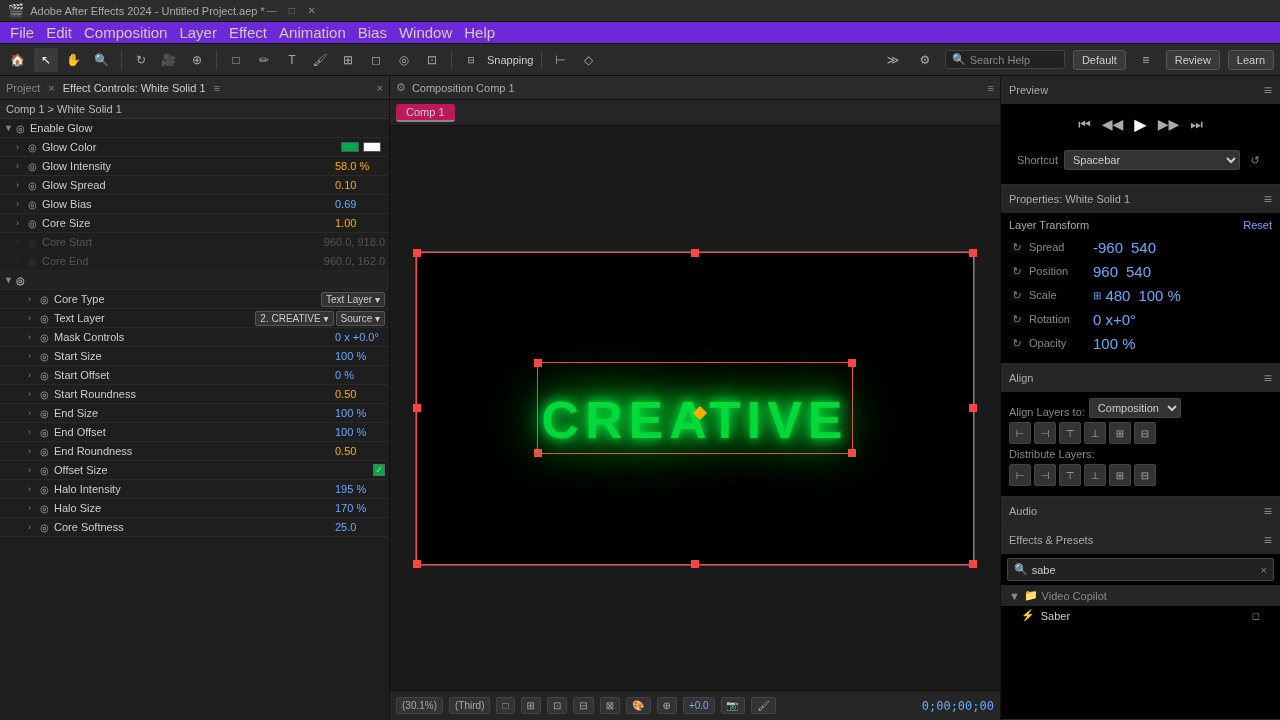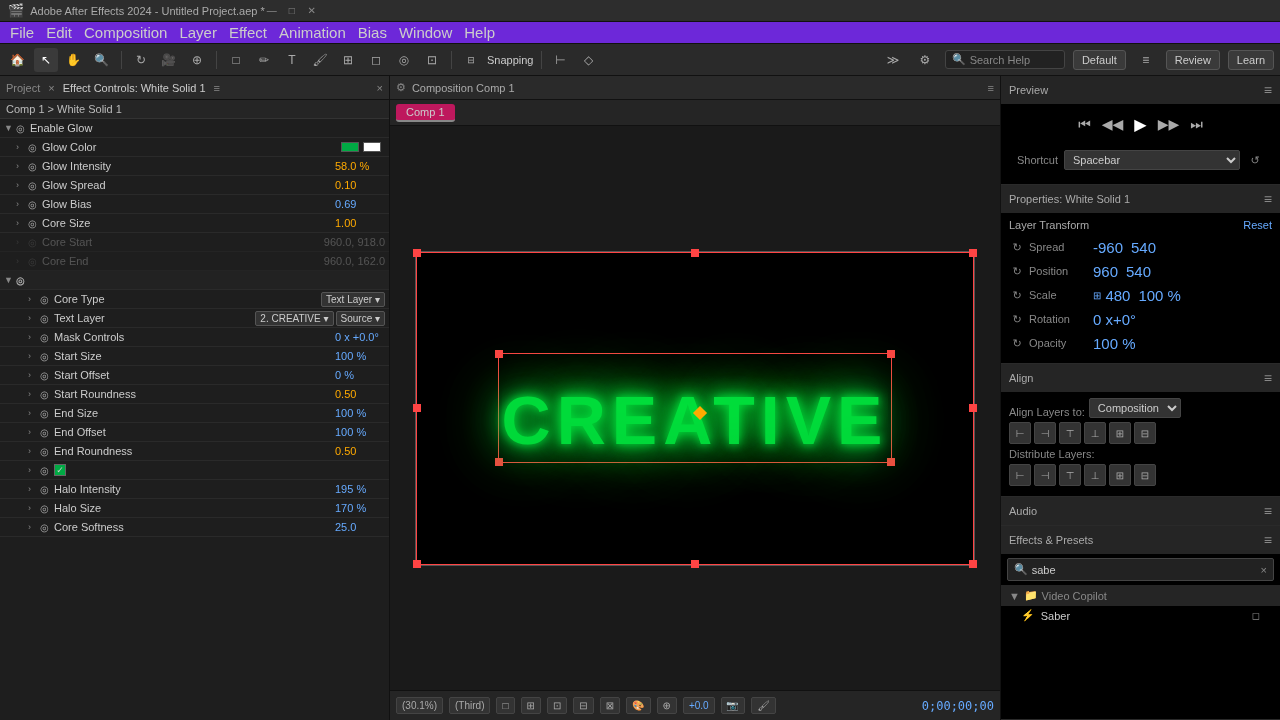--- a/index.html
+++ b/index.html
@@ -48,21 +48,21 @@
     .color-swatch-white { background: #fff; }
     .checkbox { width: 12px; height: 12px; border: 1px solid #666; background: #00aa44; flex-shrink: 0; display: flex; align-items: center; justify-content: center; font-size: 9px; }
     .effect-dropdown { background: #333; border: 1px solid #555; border-radius: 2px; padding: 1px 4px; color: #ccc; font-size: 10px; cursor: pointer; }
 
     
     #center-panel { flex: 1; display: flex; flex-direction: column; background: #1a1a1a; }
     #comp-header { height: 24px; background: #2a2a2a; display: flex; align-items: center; padding: 0 6px; border-bottom: 1px solid #111; gap: 6px; }
     #comp-canvas { flex: 1; background: #1a1a1a; position: relative; display: flex; align-items: center; justify-content: center; overflow: hidden; }
     .comp-viewport { width: 560px; height: 315px; background: #000; position: relative; border: 1px solid #555; }
     .comp-content { width: 100%; height: 100%; display: flex; align-items: center; justify-content: center; position: relative; }
-    .glow-text { font-size: 68px; font-weight: 900; color: #00ff44; text-shadow: 0 0 10px #00ff44, 0 0 20px #00ff44, 0 0 40px #00ee44, 0 0 60px #00cc33, 0 0 80px #00aa22; font-family: Impact, Arial Black, sans-serif; letter-spacing: 6px; opacity: 0.85; filter: blur(0.5px); margin-top: 24px; }
+    .glow-text { font-size: 52px; font-weight: 900; color: #00ff44; text-shadow: 0 0 10px #00ff44, 0 0 20px #00ff44, 0 0 40px #00ee44, 0 0 60px #00cc33, 0 0 80px #00aa22; font-family: Impact, Arial Black, sans-serif; letter-spacing: 6px; opacity: 0.85; filter: blur(0.5px); margin-top: 24px; }
     .glow-halo { position: absolute; width: 100%; height: 100%; background: radial-gradient(ellipse 80% 40% at 50% 50%, rgba(0,255,50,0.15) 0%, rgba(0,180,30,0.08) 50%, transparent 80%); }
     
     .handle { width: 8px; height: 8px; background: #ff4444; position: absolute; }
     .handle.tl { top: -4px; left: -4px; }
     .handle.tr { top: -4px; right: -4px; }
     .handle.bl { bottom: -4px; left: -4px; }
     .handle.br { bottom: -4px; right: -4px; }
     .handle.ml { top: 50%; left: -4px; margin-top: -4px; }
     .handle.mr { top: 50%; right: -4px; margin-top: -4px; }
     .handle.tm { top: -4px; left: 50%; margin-left: -4px; }
@@ -338,20 +338,21 @@
         <div class="effect-icon">◎</div>
         <div class="effect-label">End Roundness</div>
         <div class="effect-value orange">0.50</div>
       </div>
 
       <div class="effect-row">
         <div class="effect-indent"></div>
         <div class="effect-indent"></div>
         <div class="effect-expand">›</div>
         <div class="effect-icon">◎</div>
+        <div class="effect-label">Offset Size</div>
         <div class="checkbox">✓</div>
       </div>
 
       <div class="effect-row">
         <div class="effect-indent"></div>
         <div class="effect-indent"></div>
         <div class="effect-expand">›</div>
         <div class="effect-icon">◎</div>
         <div class="effect-label">Halo Intensity</div>
         <div class="effect-value">195 %</div>

